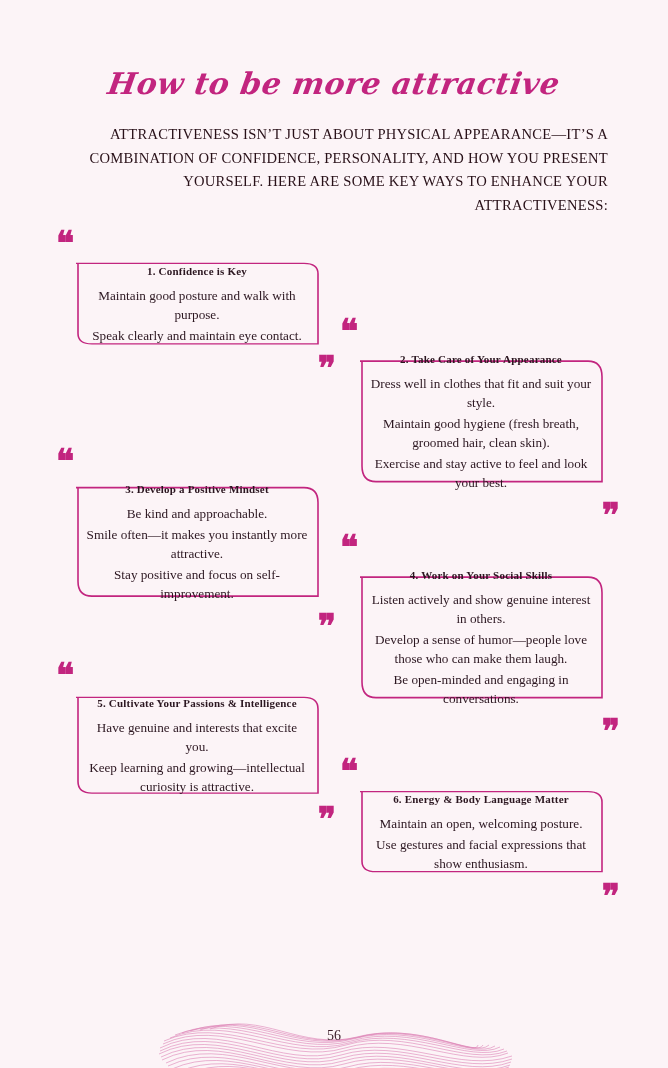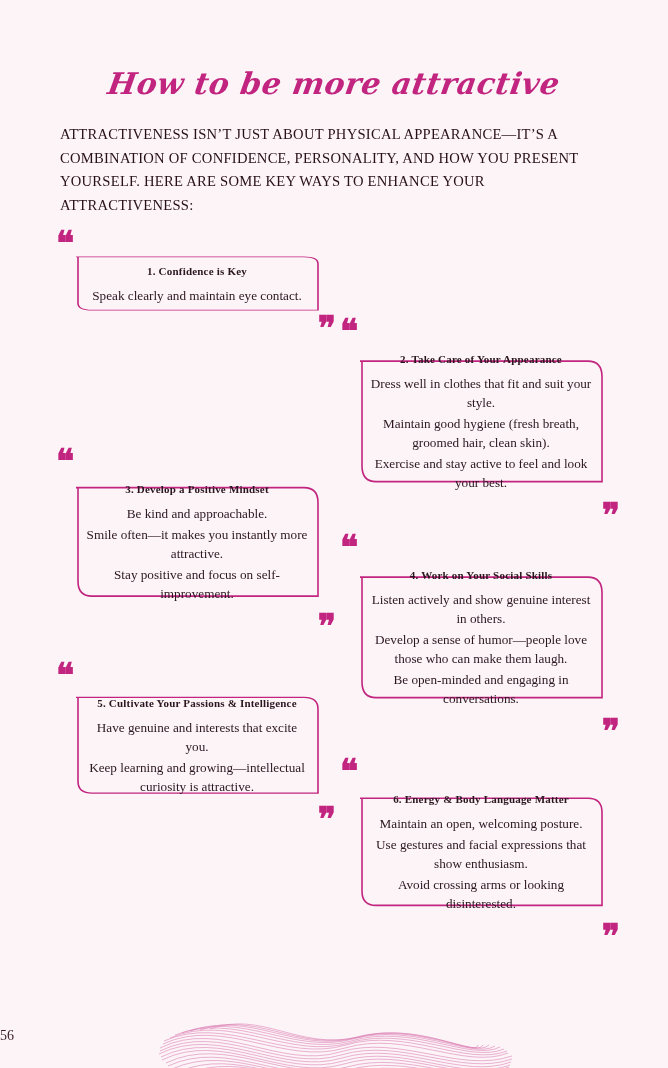--- a/index.html
+++ b/index.html
@@ -32,21 +32,21 @@
     font-size: 30px;
     letter-spacing: 0.5px;
     color: #c2257f;
     transform: skewX(-9deg);
   }
 
   
   .intro {
     width: 548px;
     margin: 22px auto 0 auto;
-    text-align: left;
+    text-align: right;
     font-family: "Liberation Serif", serif;
     font-size: 14.6px;
     line-height: 1.62;
     letter-spacing: 0.25px;
     color: #281018;
     text-transform: uppercase;
   }
 
   
   .cards {
@@ -109,21 +109,21 @@
   .footer {
     position: absolute;
     left: 0; right: 0;
     bottom: 40px;
     height: 90px;
   }
   .page-number {
     position: absolute;
     left: 0; right: 0;
     top: 24px;
-    text-align: left;
+    text-align: center;
     font-family: "Liberation Serif", serif;
     font-size: 14px;
     color: #3a1c28;
     z-index: 3;
   }
   .wave-svg { position: absolute; left: 0; top: 0; }
 </style>
 </head>
 <body>
 
@@ -136,20 +136,21 @@
   <div class="cards">
 
     <div class="card" id="card1">
       <div class="border">
         <svg viewBox="0 0 250 160" preserveAspectRatio="none">
           <path d="M4,26 L232,26 Q246,26 246,40 L246,134 L20,134 Q6,134 6,120 L6,26 Z" fill="none" stroke="#c2257f" stroke-width="1.6"></path>
         </svg>
       </div>
       <span class="quote-open">❝</span>
       <div class="card-head">1. Confidence is Key</div>
+      <p class="card-line">Maintain good posture and walk with purpose.</p>
       <p class="card-line">Speak clearly and maintain eye contact.</p>
       <span class="quote-close">❞</span>
     </div>
 
     <div class="card" id="card2">
       <div class="border">
         <svg viewBox="0 0 250 160" preserveAspectRatio="none">
           <path d="M4,26 L232,26 Q246,26 246,40 L246,134 L20,134 Q6,134 6,120 L6,26 Z" fill="none" stroke="#c2257f" stroke-width="1.6"></path>
         </svg>
       </div>
@@ -205,21 +206,20 @@
     <div class="card" id="card6">
       <div class="border">
         <svg viewBox="0 0 250 158" preserveAspectRatio="none">
           <path d="M4,26 L232,26 Q246,26 246,40 L246,132 L20,132 Q6,132 6,118 L6,26 Z" fill="none" stroke="#c2257f" stroke-width="1.6"></path>
         </svg>
       </div>
       <span class="quote-open">❝</span>
       <div class="card-head">6. Energy &amp; Body Language Matter</div>
       <p class="card-line">Maintain an open, welcoming posture.</p>
       <p class="card-line">Use gestures and facial expressions that show enthusiasm.</p>
-      <p class="card-line">Avoid crossing arms or looking disinterested.</p>
       <span class="quote-close">❞</span>
     </div>
 
   </div>
 
   <div class="footer">
     <svg class="wave-svg" width="668" height="90" viewBox="0 0 668 90">
       <g fill="none" stroke="#c2257f" stroke-width="0.6" opacity="0.55">
         <path d="M160,44 C220,14 280,66 340,48 C400,30 460,70 512,52"></path>
         <path d="M160,47 C220,17 281,69 341,51 C401,33 461,73 512,55"></path>

